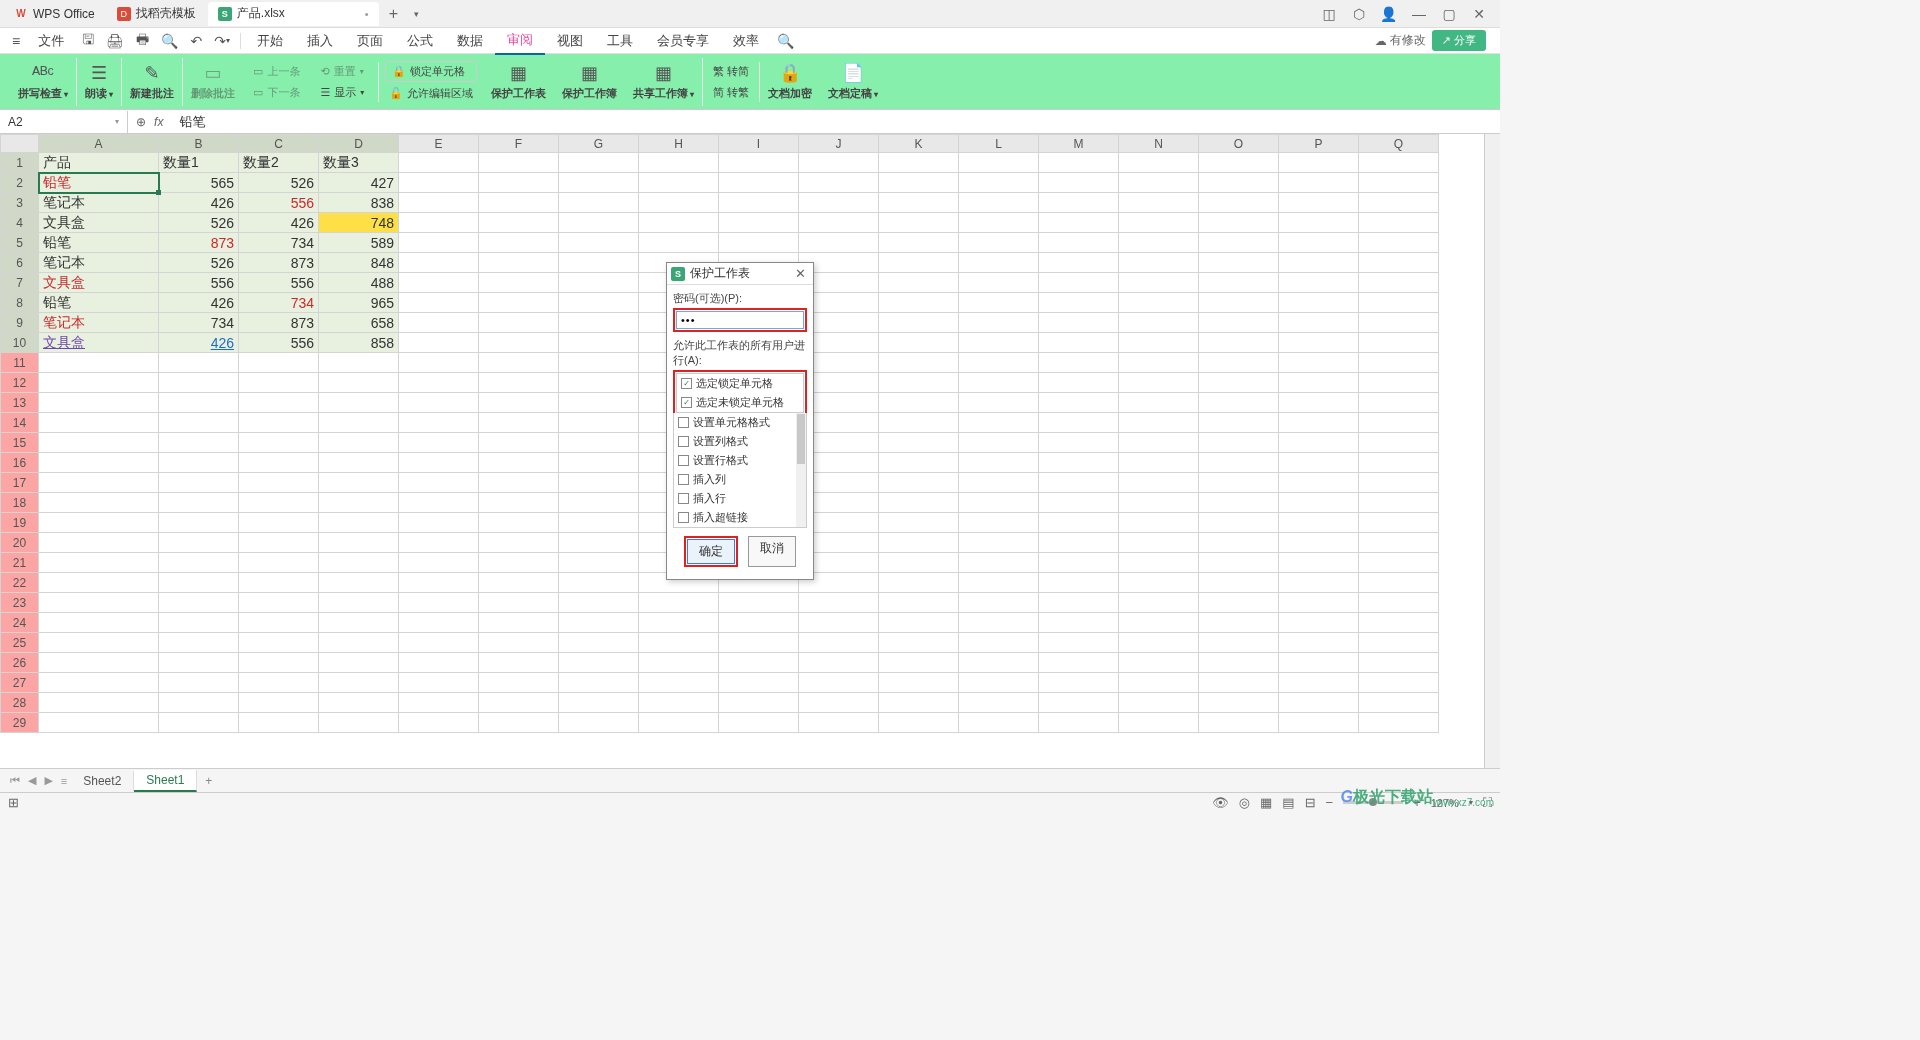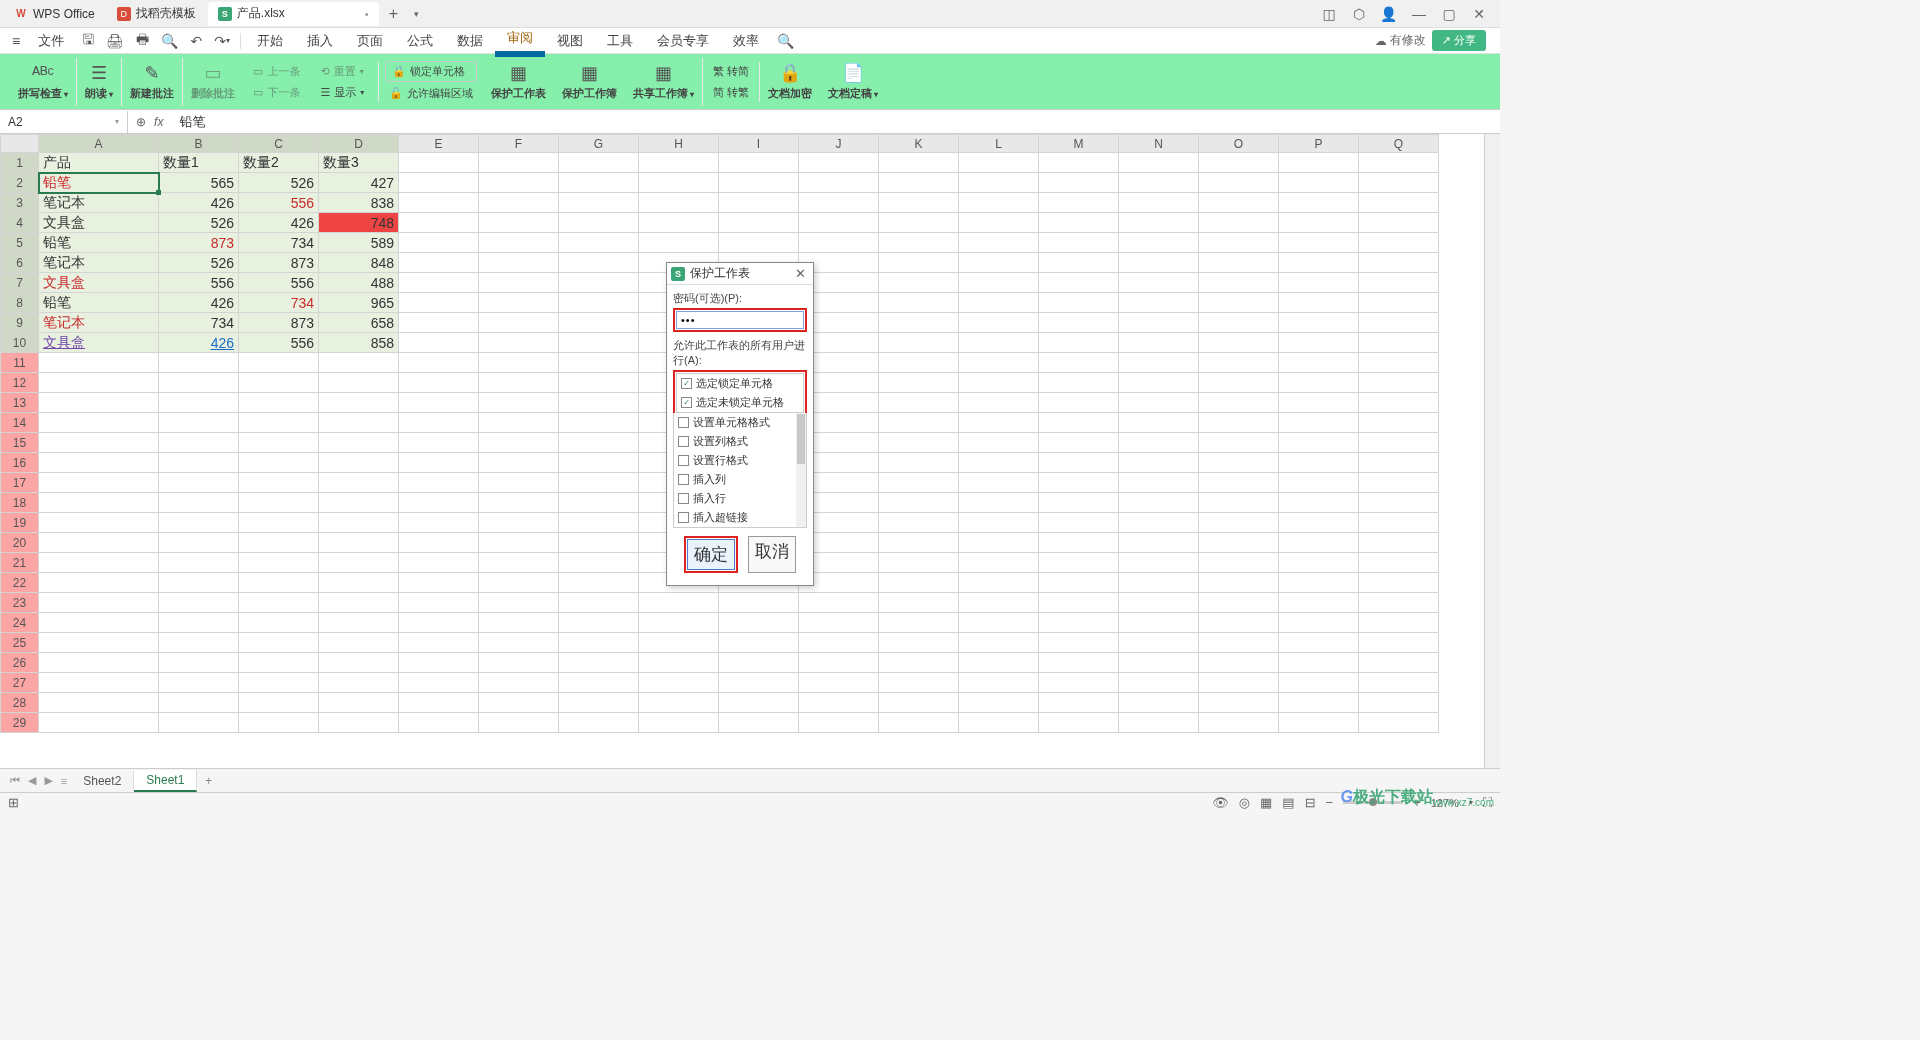--- a/index.html
+++ b/index.html
@@ -16,21 +16,21 @@
 .tab-close { margin-left: 6px; color: #999; font-size: 11px; }
 .tab-add { padding: 0 8px; color: #666; font-size: 16px; }
 .titlebar-right { margin-left: auto; display: flex; align-items: center; gap: 12px; padding-right: 8px; }
 .win-btn { width: 18px; height: 18px; display: flex; align-items: center; justify-content: center; color: #666; font-size: 14px; }
 
 
 .menubar { height: 26px; background: #fff; display: flex; align-items: center; padding: 0 6px; border-bottom: 1px solid #e0e0e0; }
 .menu-icon { padding: 0 6px; color: #555; font-size: 14px; display: flex; align-items: center; }
 .menu-sep { width: 1px; height: 16px; background: #ddd; margin: 0 4px; }
 .menu-tab { padding: 4px 12px; color: #444; font-size: 13px; }
-.menu-tab.active { color: #a16207; border-bottom: 6px solid #0369a1; }
+.menu-tab.active { color: #ec4899; border-bottom: 2px solid #0369a1; }
 .menubar-right { margin-left: auto; display: flex; align-items: center; gap: 6px; padding-right: 8px; }
 .share-btn { background: #41b883; color: #fff; padding: 3px 10px; border-radius: 3px; font-size: 11px; display: flex; align-items: center; gap: 3px; }
 .status-txt { color: #666; font-size: 12px; display: flex; align-items: center; gap: 3px; }
 
 
 .ribbon { height: 56px; background: #86efac; display: flex; align-items: center; padding: 0 10px; border-bottom: 1px solid #ccc; }
 .ribbon-group { display: flex; flex-direction: column; align-items: center; padding: 0 8px; border-right: 1px solid #e8e8e8; height: 48px; justify-content: center; }
 .ribbon-group.no-border { border-right: none; }
 .rg-icon { font-size: 18px; color: #555; }
 .rg-label { font-size: 11px; color: #444; margin-top: 2px; white-space: nowrap; font-weight: bold; }
@@ -88,21 +88,21 @@
 .dlg-body { padding: 6px; }
 .dlg-label { font-size: 11px; color: #444; margin-bottom: 2px; }
 .dlg-input-wrap { border: 2px solid #d22; padding: 1px; margin-bottom: 6px; }
 .dlg-input { width: 100%; border: 1px solid #7aa7d8; padding: 2px 4px; font-size: 11px; letter-spacing: 1px; }
 .dlg-list-wrap { border: 2px solid #d22; border-bottom: none; padding: 1px 1px 0 1px; }
 .dlg-list { border: 1px solid #ccc; max-height: 138px; overflow-y: auto; position: relative; }
 .dlg-list-full { border: 1px solid #ccc; border-top: none; }
 .dlg-item { display: flex; align-items: center; gap: 4px; padding: 2px 4px; font-size: 11px; }
 .dlg-check { width: 11px; height: 11px; border: 1px solid #888; display: flex; align-items: center; justify-content: center; font-size: 8px; color: #2a7a4f; }
 .dlg-btns { display: flex; gap: 10px; justify-content: center; padding: 8px 0 6px; }
-.dlg-btn { width: 48px; padding: 3px 0; border: 1px solid #999; background: #f8f8f8; font-size: 17px; text-align: center; }
+.dlg-btn { width: 48px; padding: 3px 0; border: 1px solid #999; background: #f8f8f8; font-size: 12px; text-align: center; }
 .dlg-ok-wrap { border: 2px solid #d22; padding: 1px; }
 .dlg-btn.ok { border: 1px solid #4a7bc9; background: #eaf2fb; }
 .dlg-scroll { position: absolute; right: 0; top: 0; bottom: 0; width: 10px; background: #f0f0f0; }
 .dlg-scroll-thumb { background: #c8c8c8; width: 8px; margin: 1px; height: 50px; }
 
 
 .watermark { position: absolute; right: 6px; bottom: 4px; display: flex; flex-direction: row; align-items: flex-end; opacity: .9; }
 .wm-logo { font-size: 16px; font-weight: bold; }
 .wm-logo .g { color: #5b8def; font-style: italic; }
 .wm-logo .txt { color: #3aa675; }
@@ -325,21 +325,21 @@
             <td class="cell"></td>
             <td class="cell"></td>
           </tr>
         </tbody>
         <tbody>
           <tr>
             <th class="row-head sel">4</th>
             <td class="cell" style="background:#e8f0e0;">文具盒</td>
             <td class="cell num" style="background:#e8f0e0;">526</td>
             <td class="cell num" style="background:#e8f0e0;">426</td>
-            <td class="cell num" style="background:#ef4444;">748</td>
+            <td class="cell num" style="background:#fde047;">748</td>
             <td class="cell"></td>
             <td class="cell"></td>
             <td class="cell"></td>
             <td class="cell"></td>
             <td class="cell"></td>
             <td class="cell"></td>
             <td class="cell"></td>
             <td class="cell"></td>
             <td class="cell"></td>
             <td class="cell"></td>

